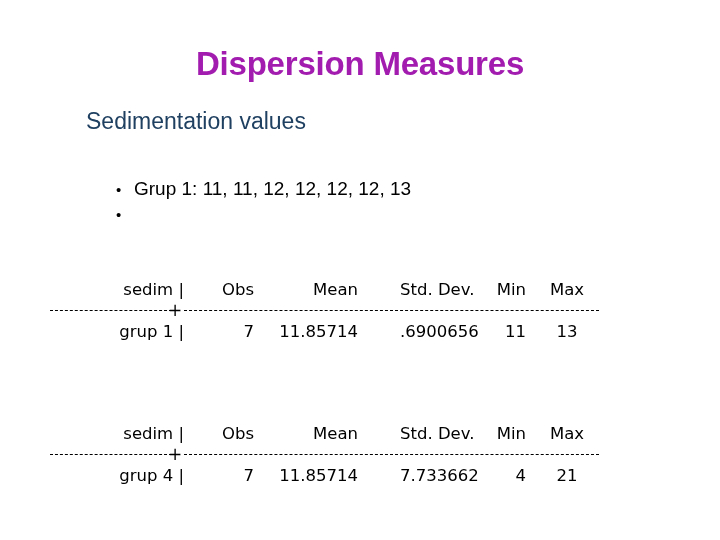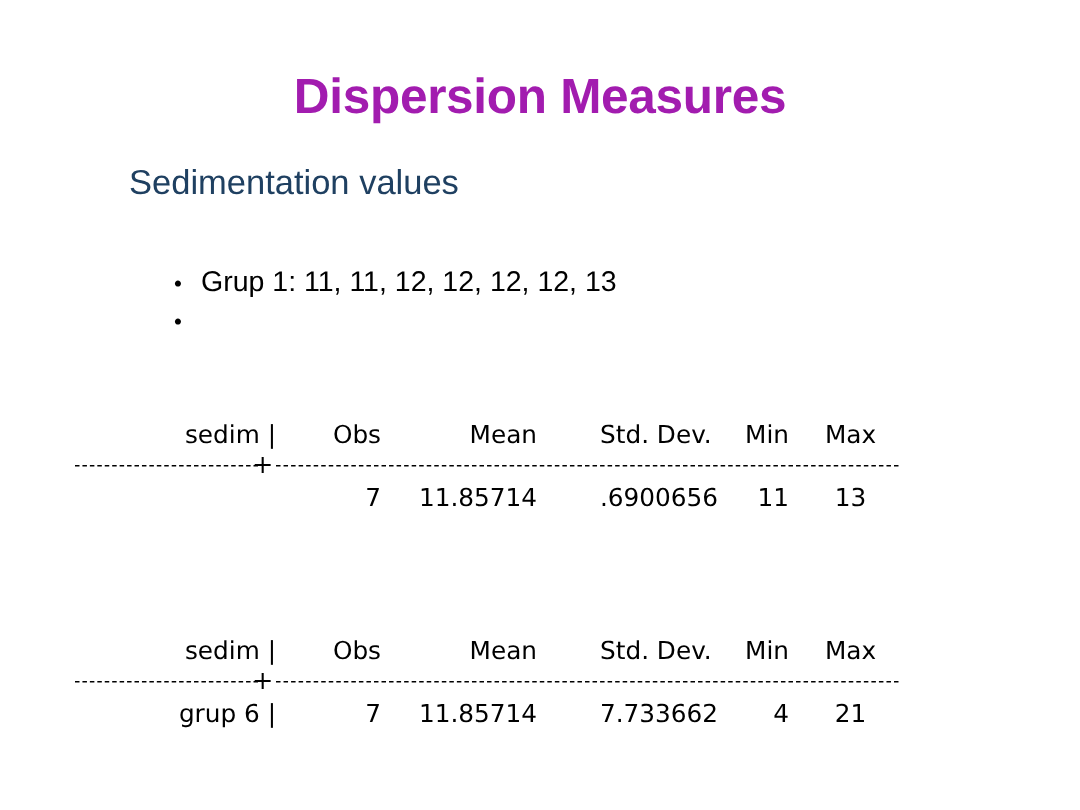--- a/index.html
+++ b/index.html
@@ -163,20 +163,21 @@
       <span class="cell c-max">Max</span>
     </div>
 
     <div class="stata-sep">
       <span class="sep-left"></span>
       <span class="sep-plus">+</span>
       <span class="sep-right"></span>
     </div>
 
     <div class="stata-row">
+      <span class="cell c-var">grup 1 |</span>
       <span class="cell c-obs">7</span>
       <span class="cell c-mean">11.85714</span>
       <span class="cell c-sd">.6900656</span>
       <span class="cell c-min">11</span>
       <span class="cell c-max">13</span>
     </div>
 
   </div>
 
   <div class="stata-block block-2">
@@ -190,21 +191,21 @@
       <span class="cell c-max">Max</span>
     </div>
 
     <div class="stata-sep">
       <span class="sep-left"></span>
       <span class="sep-plus">+</span>
       <span class="sep-right"></span>
     </div>
 
     <div class="stata-row">
-      <span class="cell c-var">grup 6 |</span>
+      <span class="cell c-var">grup 4 |</span>
       <span class="cell c-obs">7</span>
       <span class="cell c-mean">11.85714</span>
       <span class="cell c-sd">7.733662</span>
       <span class="cell c-min">4</span>
       <span class="cell c-max">21</span>
     </div>
 
   </div>
 
 </div>

